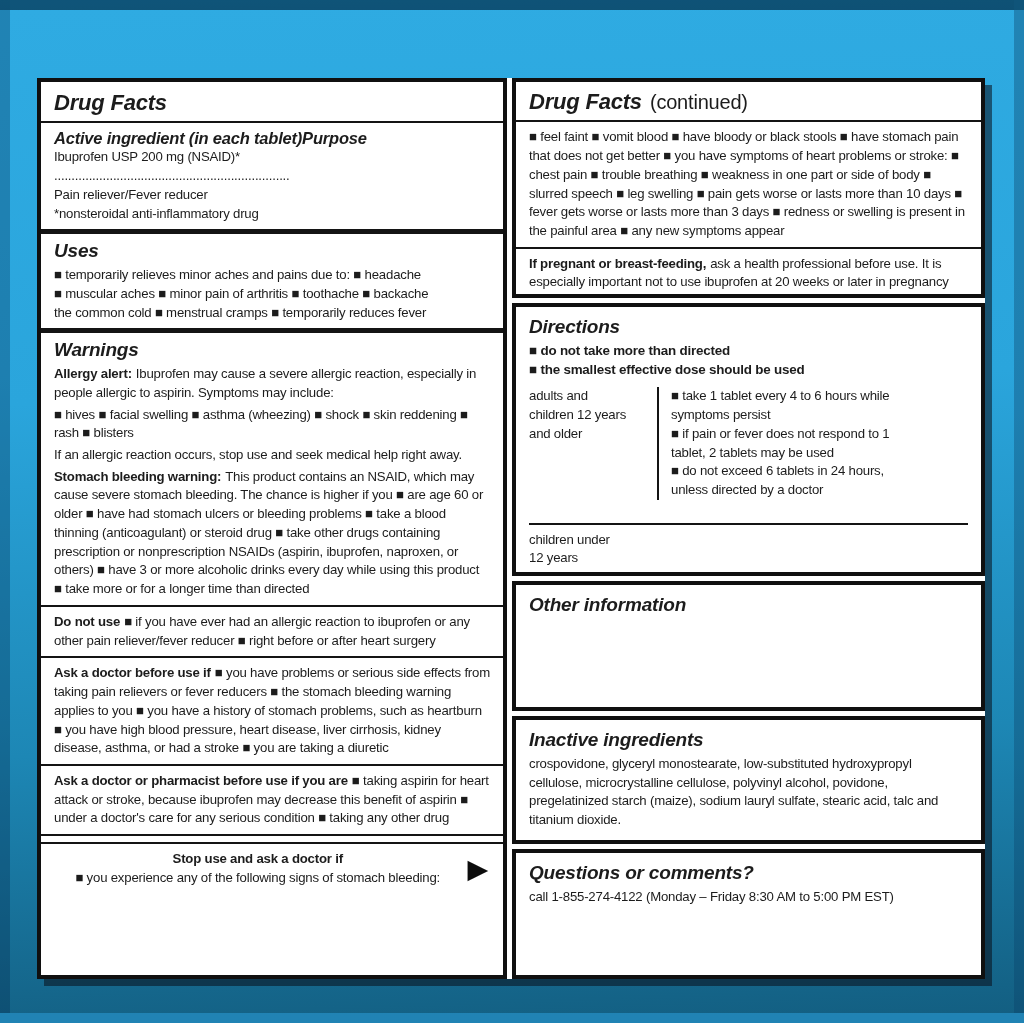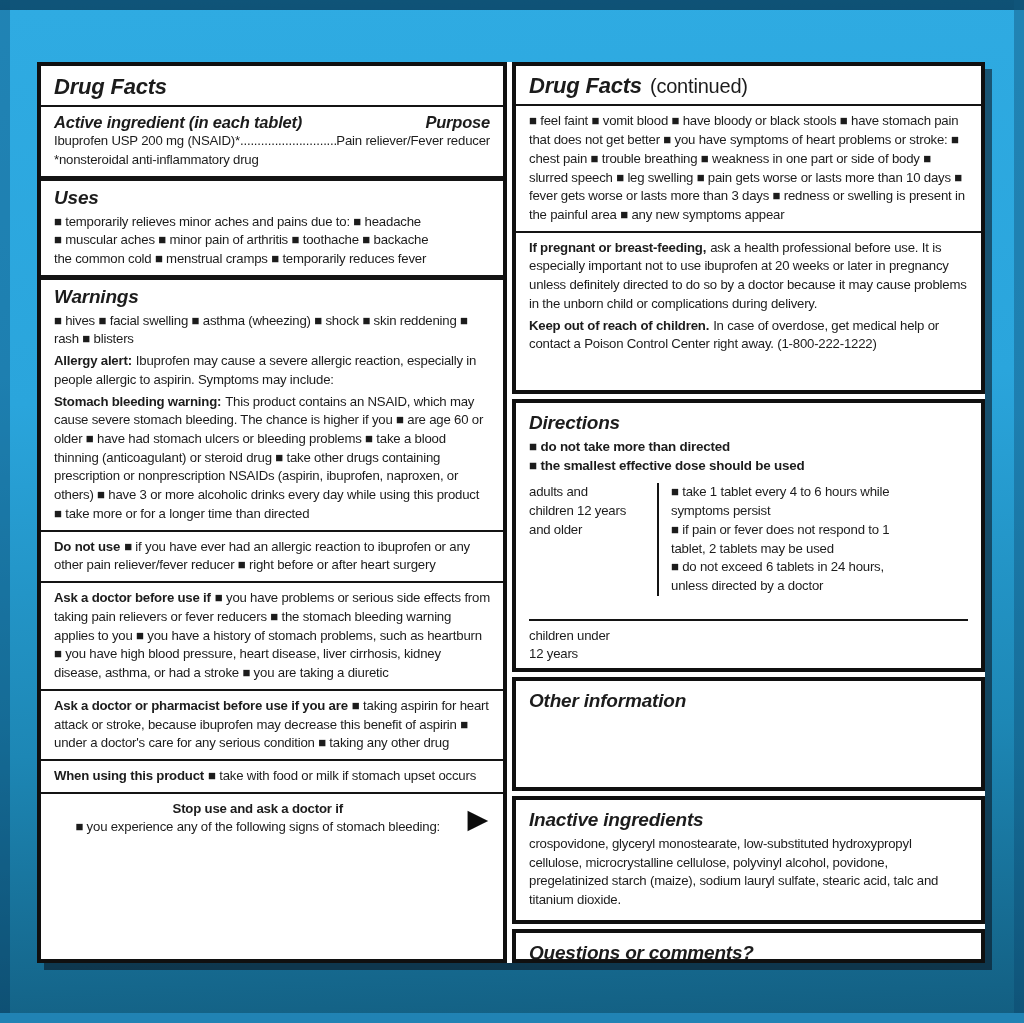--- a/index.html
+++ b/index.html
@@ -7,47 +7,47 @@
     width:1024px;height:1023px;overflow:hidden;
     font-family:"Liberation Sans","DejaVu Sans",sans-serif;
     color:#1c1c1c;letter-spacing:-0.2px;
   }
   .stage{
     position:relative;width:1024px;height:1023px;box-sizing:border-box;
     background:linear-gradient(178deg,#2fabe2 0%,#2aa5dc 38%,#1d87b5 72%,#135f82 100%);
     border:10px solid rgba(6,52,88,0.33);
   }
   .label-wrap{
-    position:absolute;left:27px;top:52px;width:948px;height:901px;
+    position:absolute;left:27px;top:68px;width:948px;height:901px;
     background:#ffffff;
     box-shadow:7px 7px 0 rgba(10,14,25,0.55);
     display:flex;gap:5px;
   }
   .col-left{
     width:470px;height:100%;box-sizing:border-box;background:#fff;
     border:4px solid #101010;padding:8px 13px 6px 13px;overflow:hidden;
   }
   .col-right{flex:1;display:flex;flex-direction:column;gap:5px;}
   .rbox{
     box-sizing:border-box;background:#fff;border:4px solid #101010;
     padding:7px 13px;overflow:hidden;
   }
-  .rbox1{height:332px}.rbox2{height:273px}.rbox3{height:114px}.rbox4{height:128px}.rbox5{flex:1}
+  .rbox1{height:220px}.rbox2{height:273px}.rbox3{height:130px}.rbox4{height:128px}.rbox5{flex:1}
   .h1{font-size:22px;font-style:italic;font-weight:bold;line-height:1.15;}
   .h1 .cont{font-style:normal;font-weight:normal;font-size:20px;margin-left:8px;}
   .h2{font-size:19px;font-style:italic;font-weight:bold;line-height:1.2;margin:2px 0 3px 0;}
   .h3{font-size:16.5px;font-style:italic;font-weight:bold;}
   .sep{border:0;border-top:2px solid #141414;margin:6px -13px;}
   .sep.thick{border-top-width:5px;}
   .txt{font-size:13.2px;line-height:1.42;}
   .pre{white-space:pre-line;}
   p.para{margin:3px 0;}
   b.lead{margin-right:4px;}
-  .ai-head{display:flex;justify-content:space-between;align-items:baseline;margin-top:2px;}
-  .ai-line{display:flex;align-items:baseline;}
+  .ai-head{display:flex;justify-content:flex-start;align-items:baseline;margin-top:2px;}
+  .ai-line{display:flex;align-items:baseline;flex-direction:column;}
   .ai-line .dots{flex:1;overflow:hidden;white-space:nowrap;}
   .stop-row{display:flex;align-items:center;gap:6px;text-align:center;}
   .stop-row .stxt{flex:1;}
   .arrow{font-size:27px;line-height:1;color:#0c0c0c;flex:0 0 auto;padding-right:2px;font-family:"DejaVu Sans",sans-serif;}
   .dir-bullets{font-weight:bold;font-size:13.4px;line-height:1.4;white-space:pre-line;margin:1px 0 8px 0;}
   .dir-table{margin-top:2px;}
   .dir-row{display:flex;}
   .dir-row.first{border-bottom:2px solid #141414;padding-bottom:23px;}
   .dir-row.second{padding-top:6px;}
   .dir-c1{width:128px;flex:0 0 auto;box-sizing:border-box;padding-right:6px;}
@@ -77,24 +77,25 @@
       <hr class="sep thick">
 
       <div class="h2">Uses</div>
       <div class="txt pre">■  temporarily relieves minor aches and pains due to: ■ headache
 ■  muscular aches ■ minor pain of arthritis ■ toothache ■ backache
 the common cold ■ menstrual cramps ■ temporarily reduces fever</div>
 
       <hr class="sep thick">
 
       <div class="h2">Warnings</div>
-      <p class="para txt">■  hives ■ facial swelling ■ asthma (wheezing) ■ shock ■ skin reddening ■ rash ■ blisters</p>
       <p class="para txt">
         <b class="lead">Allergy alert:</b><span>Ibuprofen may cause a severe allergic reaction, especially in people allergic to aspirin. Symptoms may include:</span>
       </p>
+      <p class="para txt">■  hives ■ facial swelling ■ asthma (wheezing) ■ shock ■ skin reddening ■ rash ■ blisters</p>
+      <p class="para txt">If an allergic reaction occurs, stop use and seek medical help right away.</p>
       <p class="para txt">
         <b class="lead">Stomach bleeding warning:</b><span>This product contains an NSAID, which may cause severe stomach bleeding. The chance is higher if you ■ are age 60 or older ■ have had stomach ulcers or bleeding problems ■ take a blood thinning (anticoagulant) or steroid drug ■ take other drugs containing prescription or nonprescription NSAIDs (aspirin, ibuprofen, naproxen, or others) ■ have 3 or more alcoholic drinks every day while using this product ■ take more or for a longer time than directed</span>
       </p>
 
       <hr class="sep">
 
       <p class="para txt">
         <b class="lead">Do not use</b><span>■ if you have ever had an allergic reaction to ibuprofen or any other pain reliever/fever reducer ■  right before or after heart surgery</span>
       </p>
 
@@ -105,23 +106,20 @@
       </p>
 
       <hr class="sep">
 
       <p class="para txt">
         <b class="lead">Ask a doctor or pharmacist before use if you are</b><span>■ taking aspirin for heart attack or stroke, because ibuprofen may decrease this benefit of aspirin ■ under a doctor's care for any serious condition ■ taking any other drug</span>
       </p>
 
       <hr class="sep">
 
-      <p class="para txt">
-        <b class="lead">When using this product</b><span>■ take with food or milk if stomach upset occurs</span>
-      </p>
 
       <hr class="sep">
 
       <div class="stop-row">
         <div class="stxt txt">
           <b>Stop use and ask a doctor if</b><br>
           <span>■  you experience any of the following signs of stomach bleeding:</span>
         </div>
         <span class="arrow">▶</span>
       </div>

